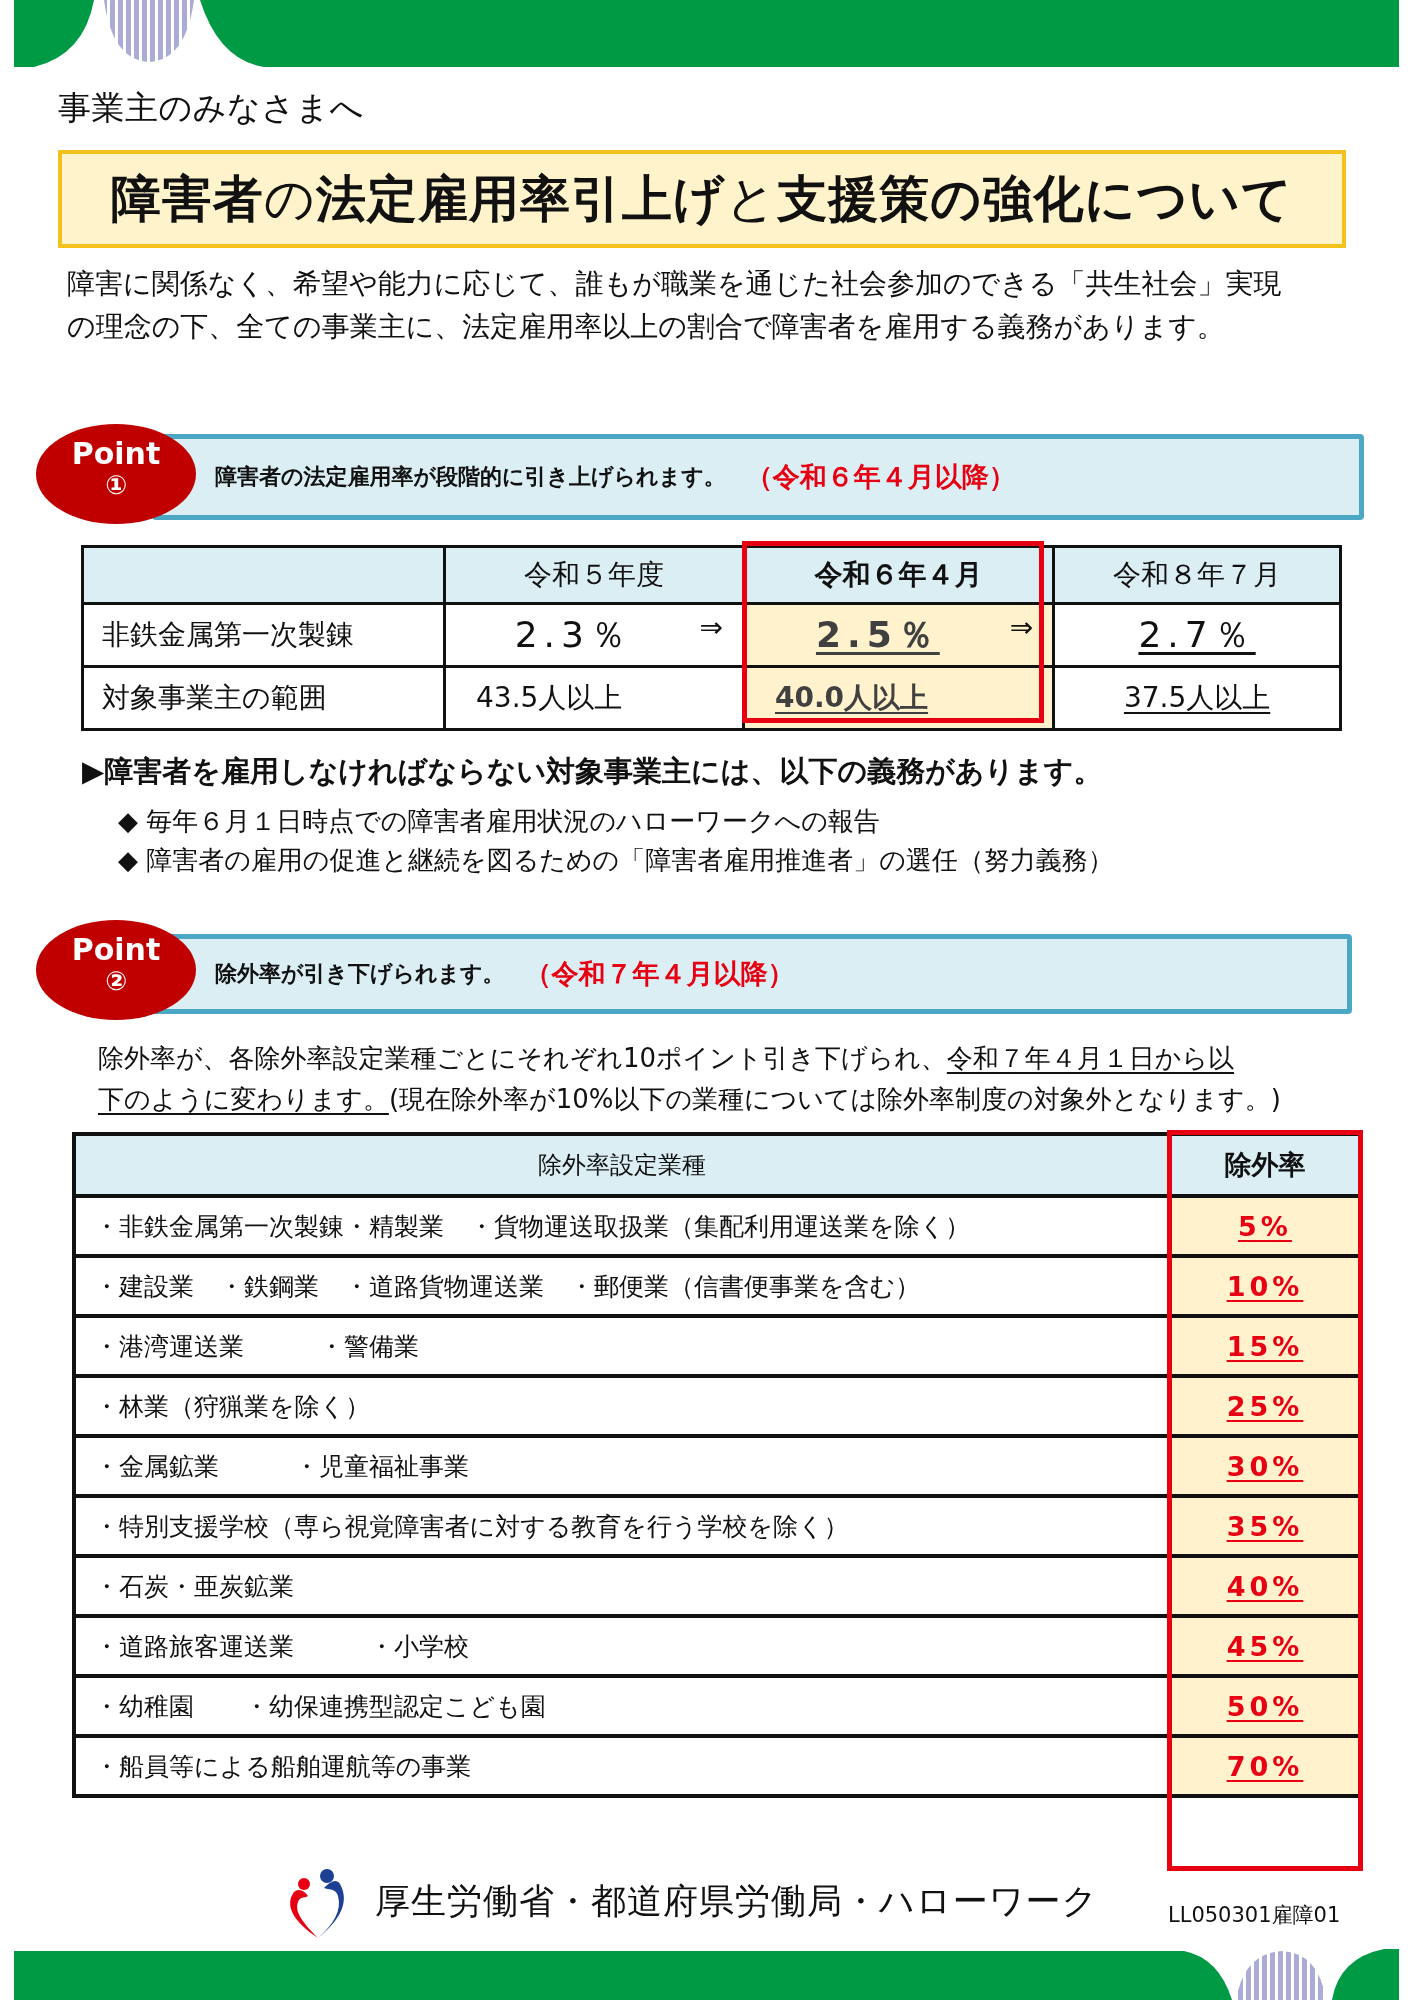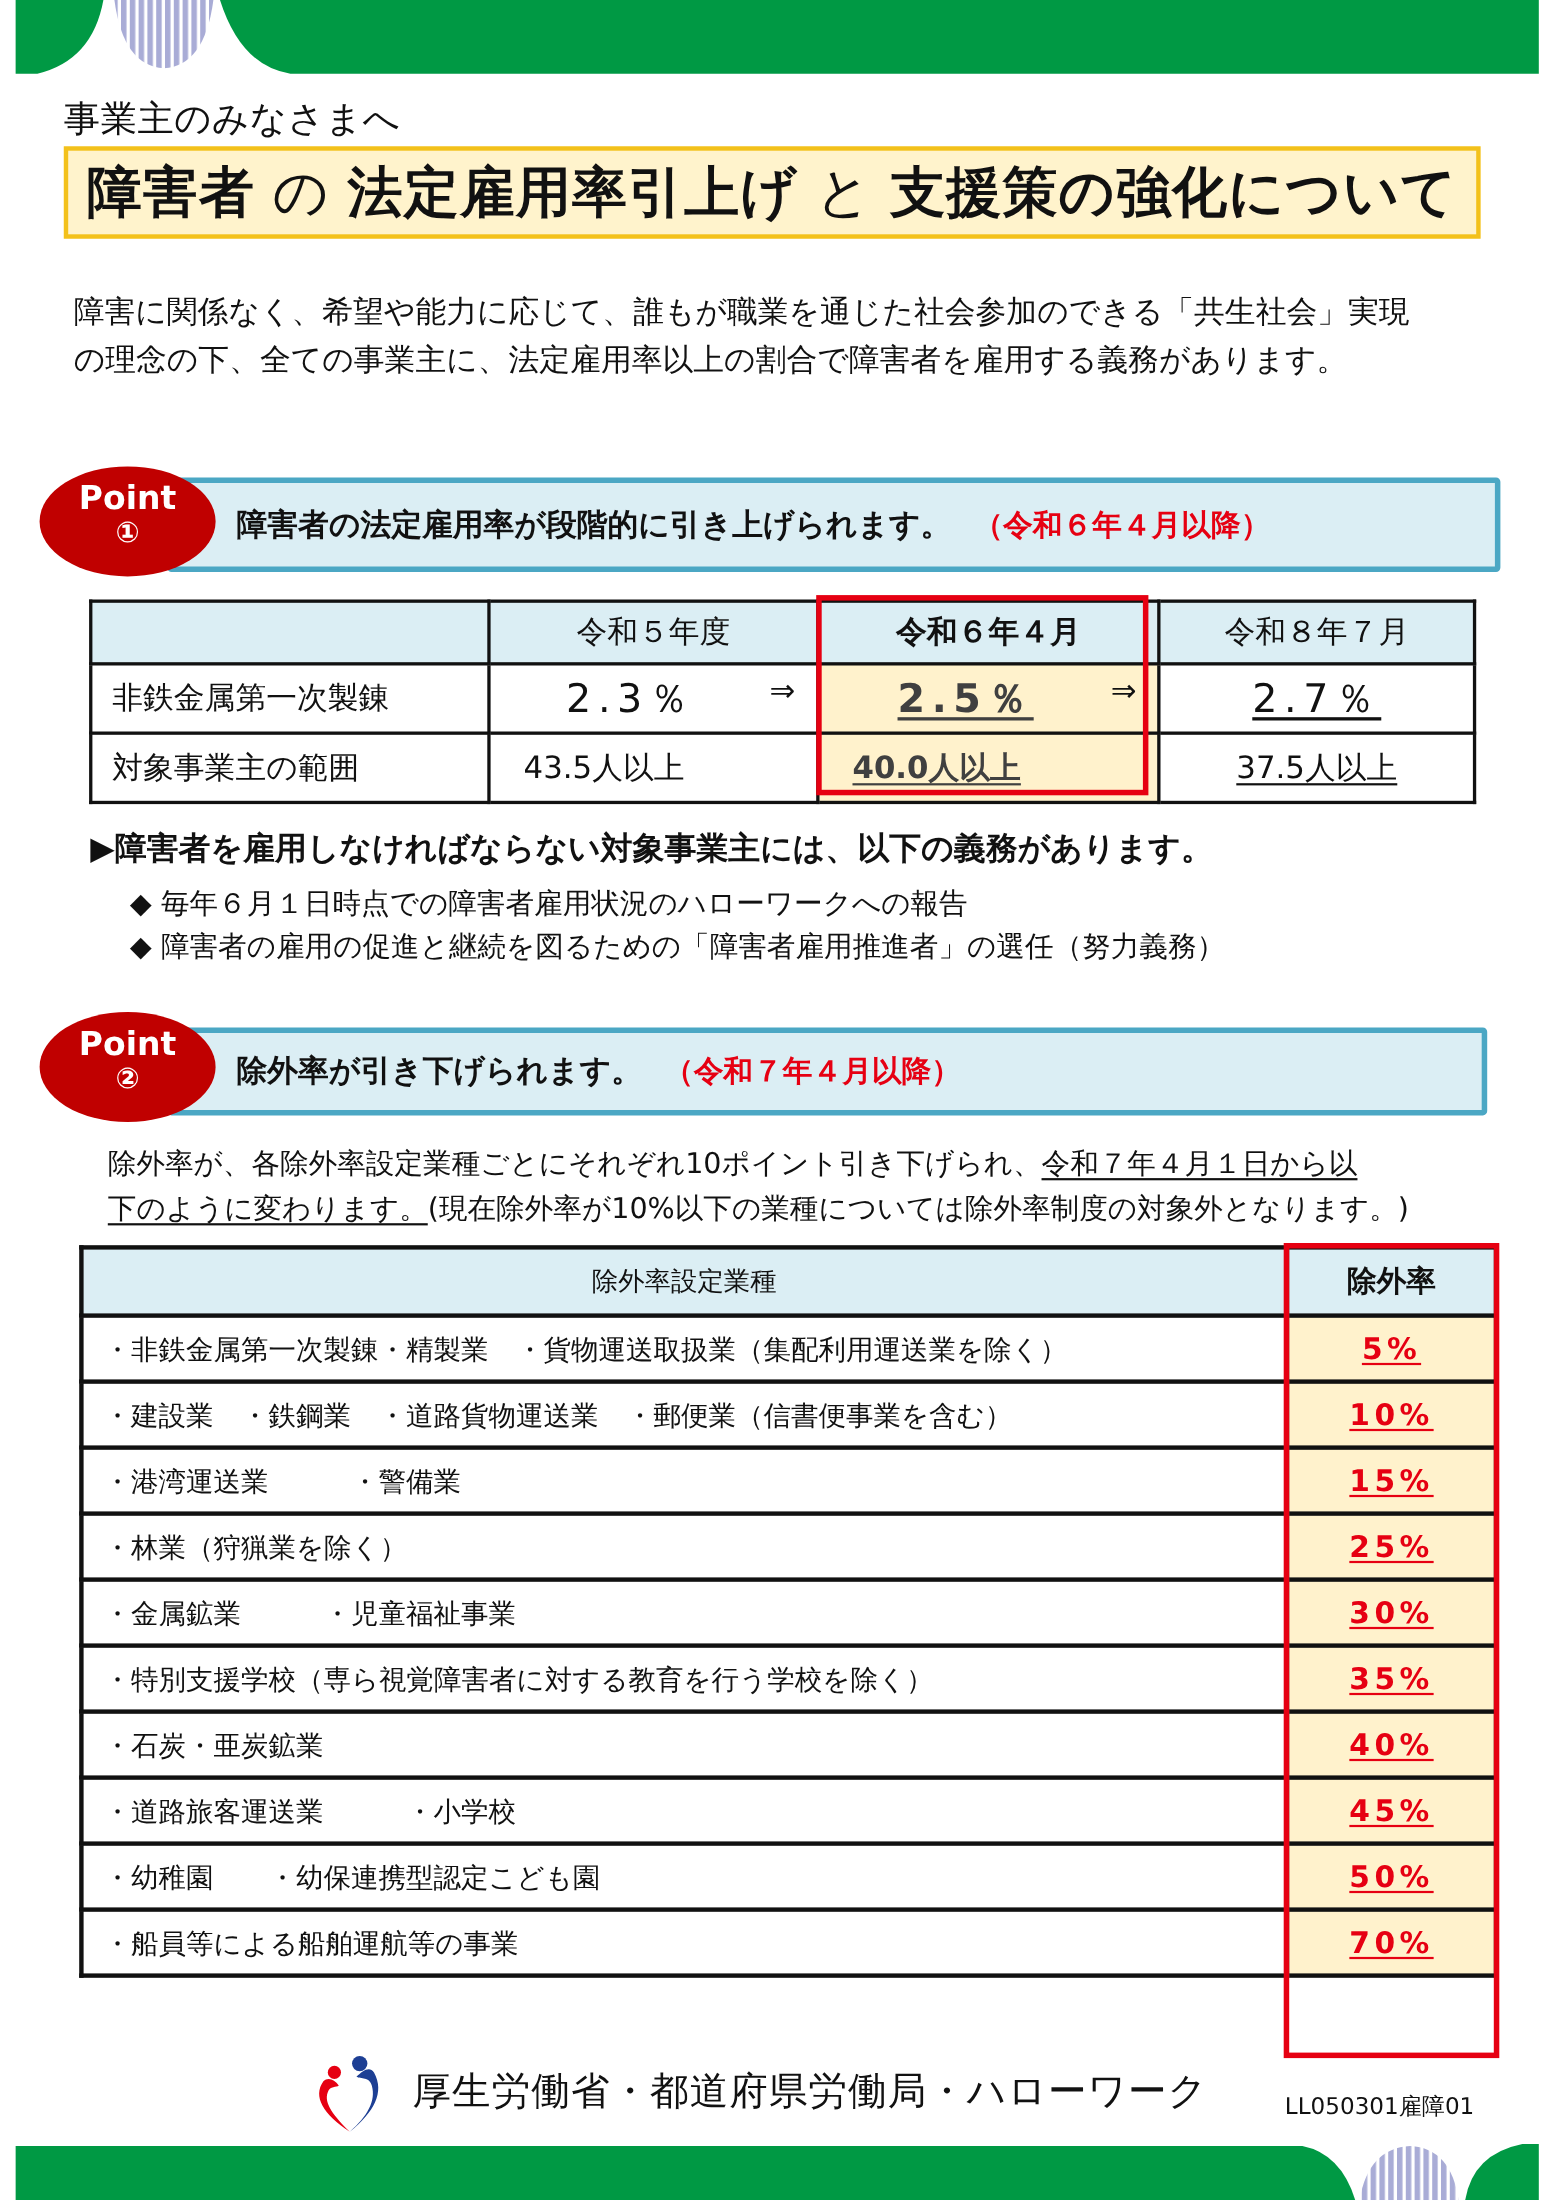--- a/index.html
+++ b/index.html
@@ -10,34 +10,34 @@
   }
   .abs { position: absolute; }
 
   
   .top-band { left: 14px; top: 0; width: 1385px; height: 68px; }
   .bottom-band { left: 14px; top: 1943px; width: 1385px; height: 57px; }
 
   .greeting { left: 58px; top: 86px; font-size: 33px; letter-spacing: 0.5px; }
 
   .title-box {
-    left: 58px; top: 133px; width: 1288px; height: 84px;
+    left: 58px; top: 150px; width: 1288px; height: 98px;
     background: #fff3cc; border: 4px solid #f3c11b; box-sizing: border-box;
-    display: flex; align-items: center; justify-content: center; gap: 16px;
+    display: flex; align-items: center; justify-content: center;
   }
   .title-box span { font-size: 50px; font-weight: bold; letter-spacing: 1px; }
   .title-box .thin { font-weight: normal; }
 
   .intro { left: 67px; top: 262px; width: 1330px; font-size: 28px; line-height: 43px; }
 
   .point-bar {
     background: #dbeef4; border: 5px solid #4ba7c4; border-radius: 4px; box-sizing: border-box;
     display: flex; align-items: center;
   }
-  .point-bar .heading { font-size: 28px; font-weight: bold; margin-left: 58px; }
+  .point-bar .heading { font-size: 22px; font-weight: bold; margin-left: 58px; }
   .point-bar .date { font-size: 27px; font-weight: bold; color: #e60012; margin-left: 20px; }
 
   .point-badge {
     width: 160px; height: 100px; border-radius: 50%; background: #c00000;
     color: #fff; text-align: center; font-weight: bold; box-sizing: border-box; padding-top: 14px;
   }
   .point-badge .word { font-size: 30px; line-height: 32px; display: block; }
   .point-badge .num { font-size: 26px; line-height: 30px; display: block; }
 
   

